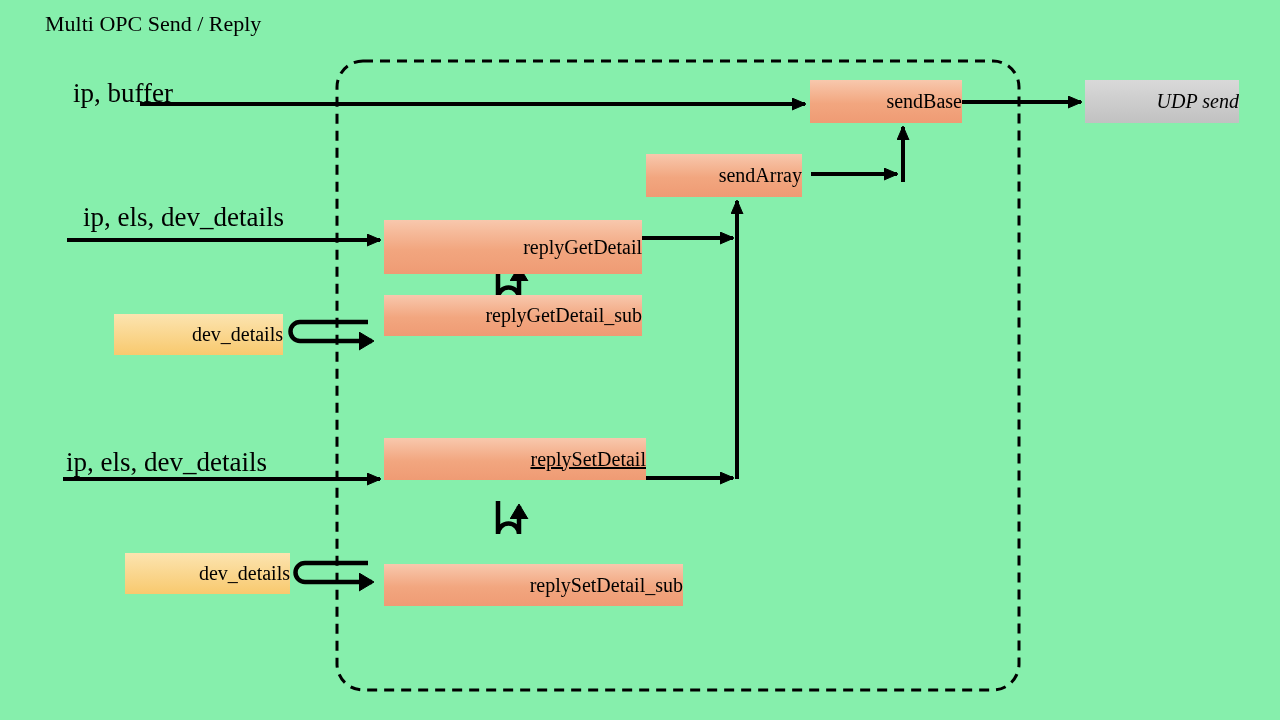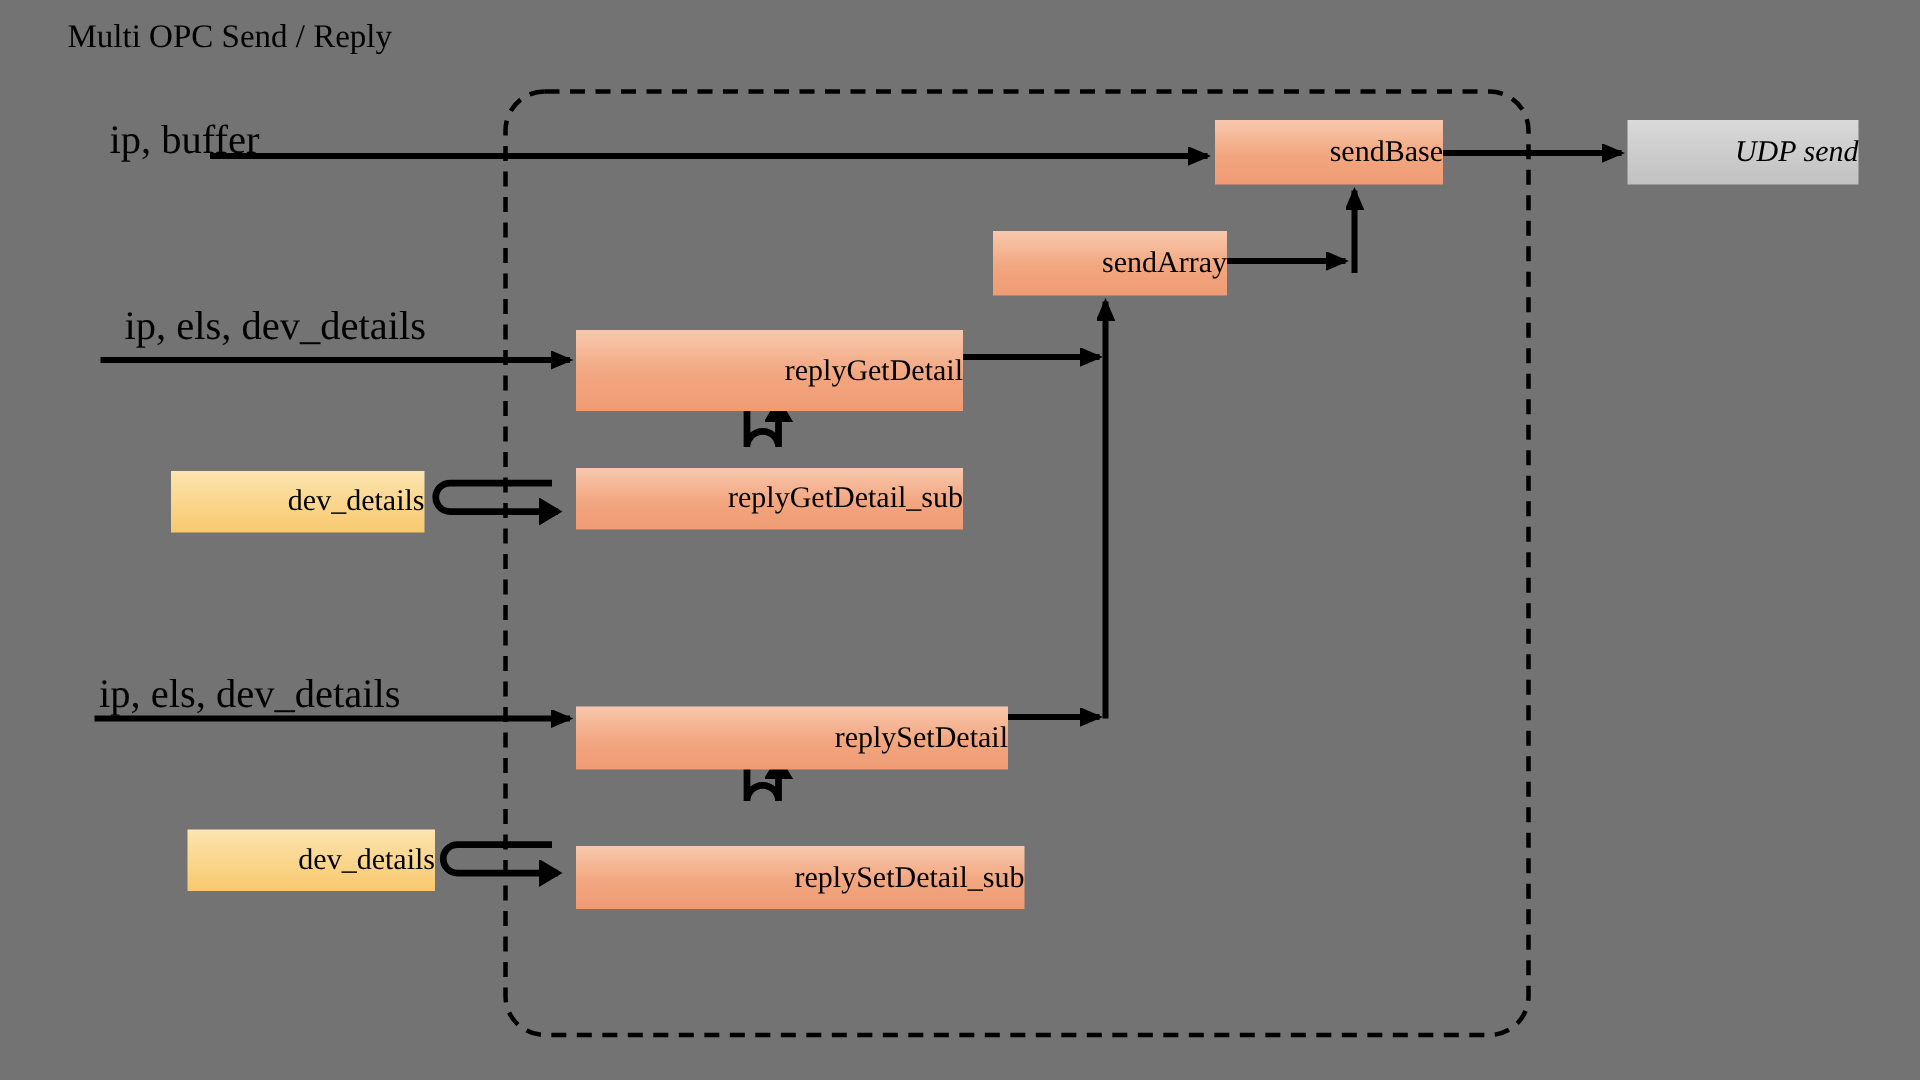--- a/index.html
+++ b/index.html
@@ -1,20 +1,20 @@
 <!DOCTYPE html>
 <html style="--function-box-top: #F8C8AD; --function-box-bottom: #EF9B74; --data-box-top: #FCE4B0; --data-box-bottom: #F8C96E; --external-box-top: #D9D9D9; --external-box-bottom: #C1C1C1; --connector: #000000;"><head>
 <meta charset="utf-8">
 <style>
   html, body { margin: 0; padding: 0; background: #ffffff; }
   .canvas {
     position: relative;
     width: 1280px;
     height: 720px;
-    background: #737373;
+    background: #86efac;
     font-family: "Liberation Serif", "DejaVu Serif", serif;
     color: #000000;
     overflow: hidden;
   }
   .layer {
     position: absolute;
     left: 0; top: 0;
     width: 1280px; height: 720px;
   }
   .title {
@@ -106,37 +106,37 @@
   <div class="flow-label" style="left:66px; top:450px;">ip, els, dev_details</div>
 
   <div class="node func" style="left:810px; top:80px; width:152px; height:43px;">
     <span>sendBase</span>
   </div>
 
   <div class="node ext" style="left:1085px; top:80px; width:154px; height:43px;font-style:italic;">
     <span>UDP send</span>
   </div>
 
-  <div class="node func" style="left:662px; top:154px; width:156px; height:43px;">
+  <div class="node func" style="left:646px; top:154px; width:156px; height:43px;">
     <span>sendArray</span>
   </div>
 
   <div class="node func" style="left:384px; top:220px; width:258px; height:54px;">
     <span>replyGetDetail</span>
   </div>
 
-  <div class="node func" style="left:384px; top:312px; width:258px; height:41px;">
+  <div class="node func" style="left:384px; top:295px; width:258px; height:41px;">
     <span>replyGetDetail_sub</span>
   </div>
 
   <div class="node data" style="left:114px; top:314px; width:169px; height:41px;">
     <span>dev_details</span>
   </div>
 
-  <div class="node func" style="left:384px; top:471px; width:288px; height:42px;">
+  <div class="node func" style="left:384px; top:438px; width:262px; height:42px;text-decoration:underline;">
     <span>replySetDetail</span>
   </div>
 
   <div class="node func" style="left:384px; top:548px; width:299px; height:42px;margin-top:16px;">
     <span>replySetDetail_sub</span>
   </div>
 
   <div class="node data" style="left:125px; top:553px; width:165px; height:41px;">
     <span>dev_details</span>
   </div>

